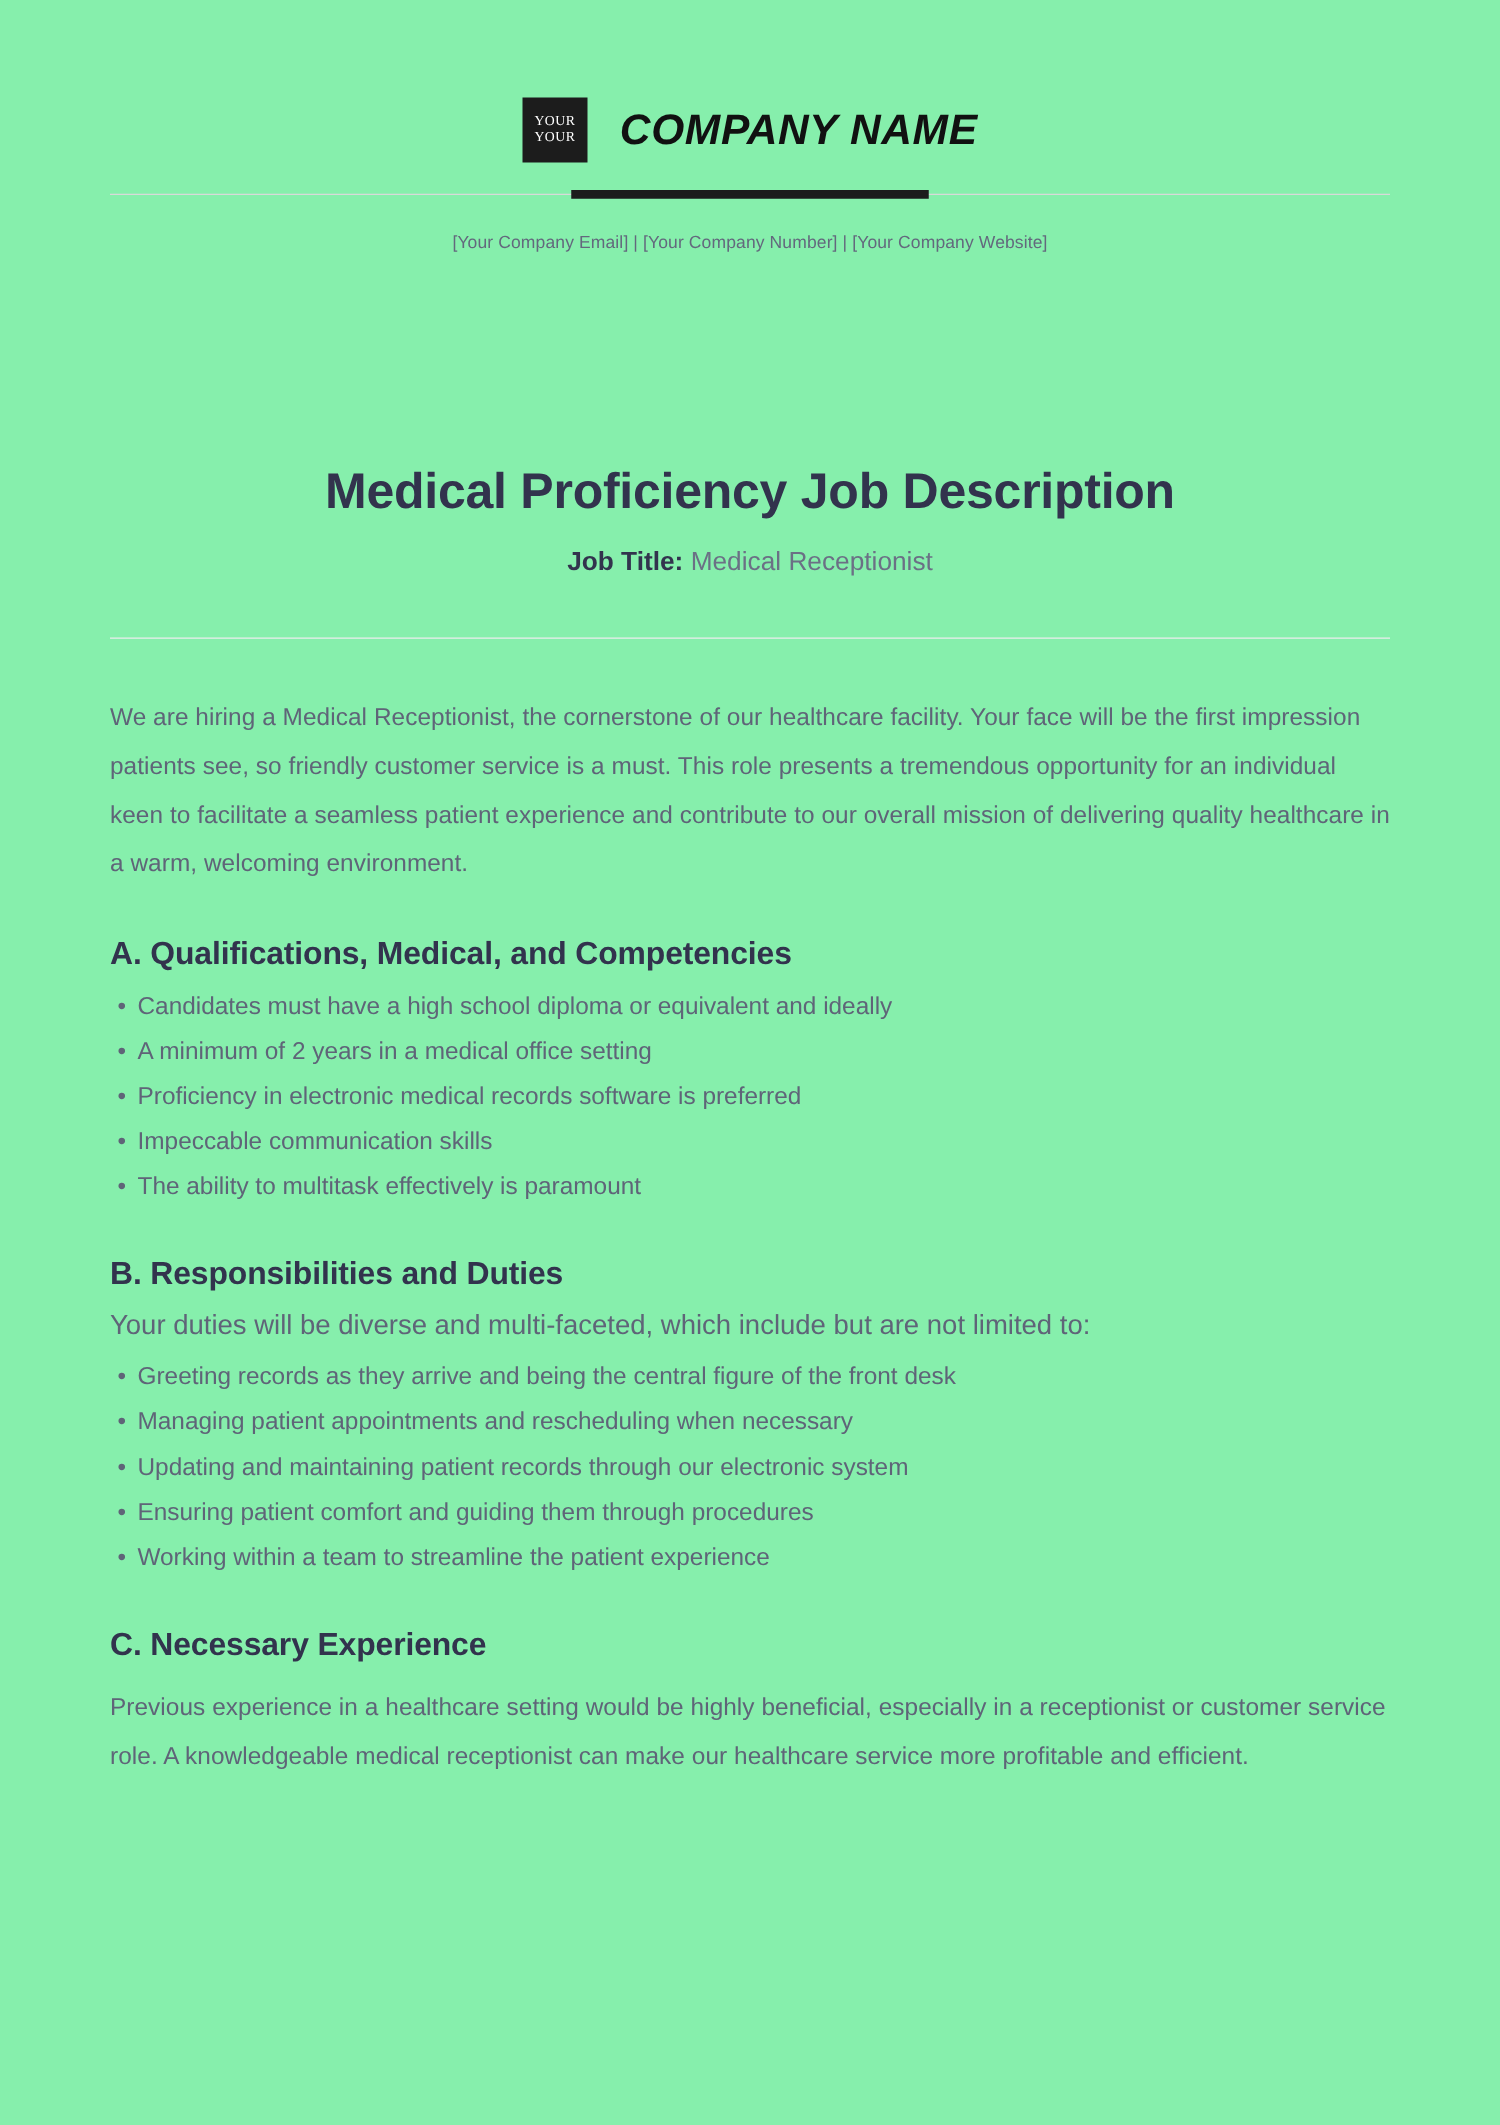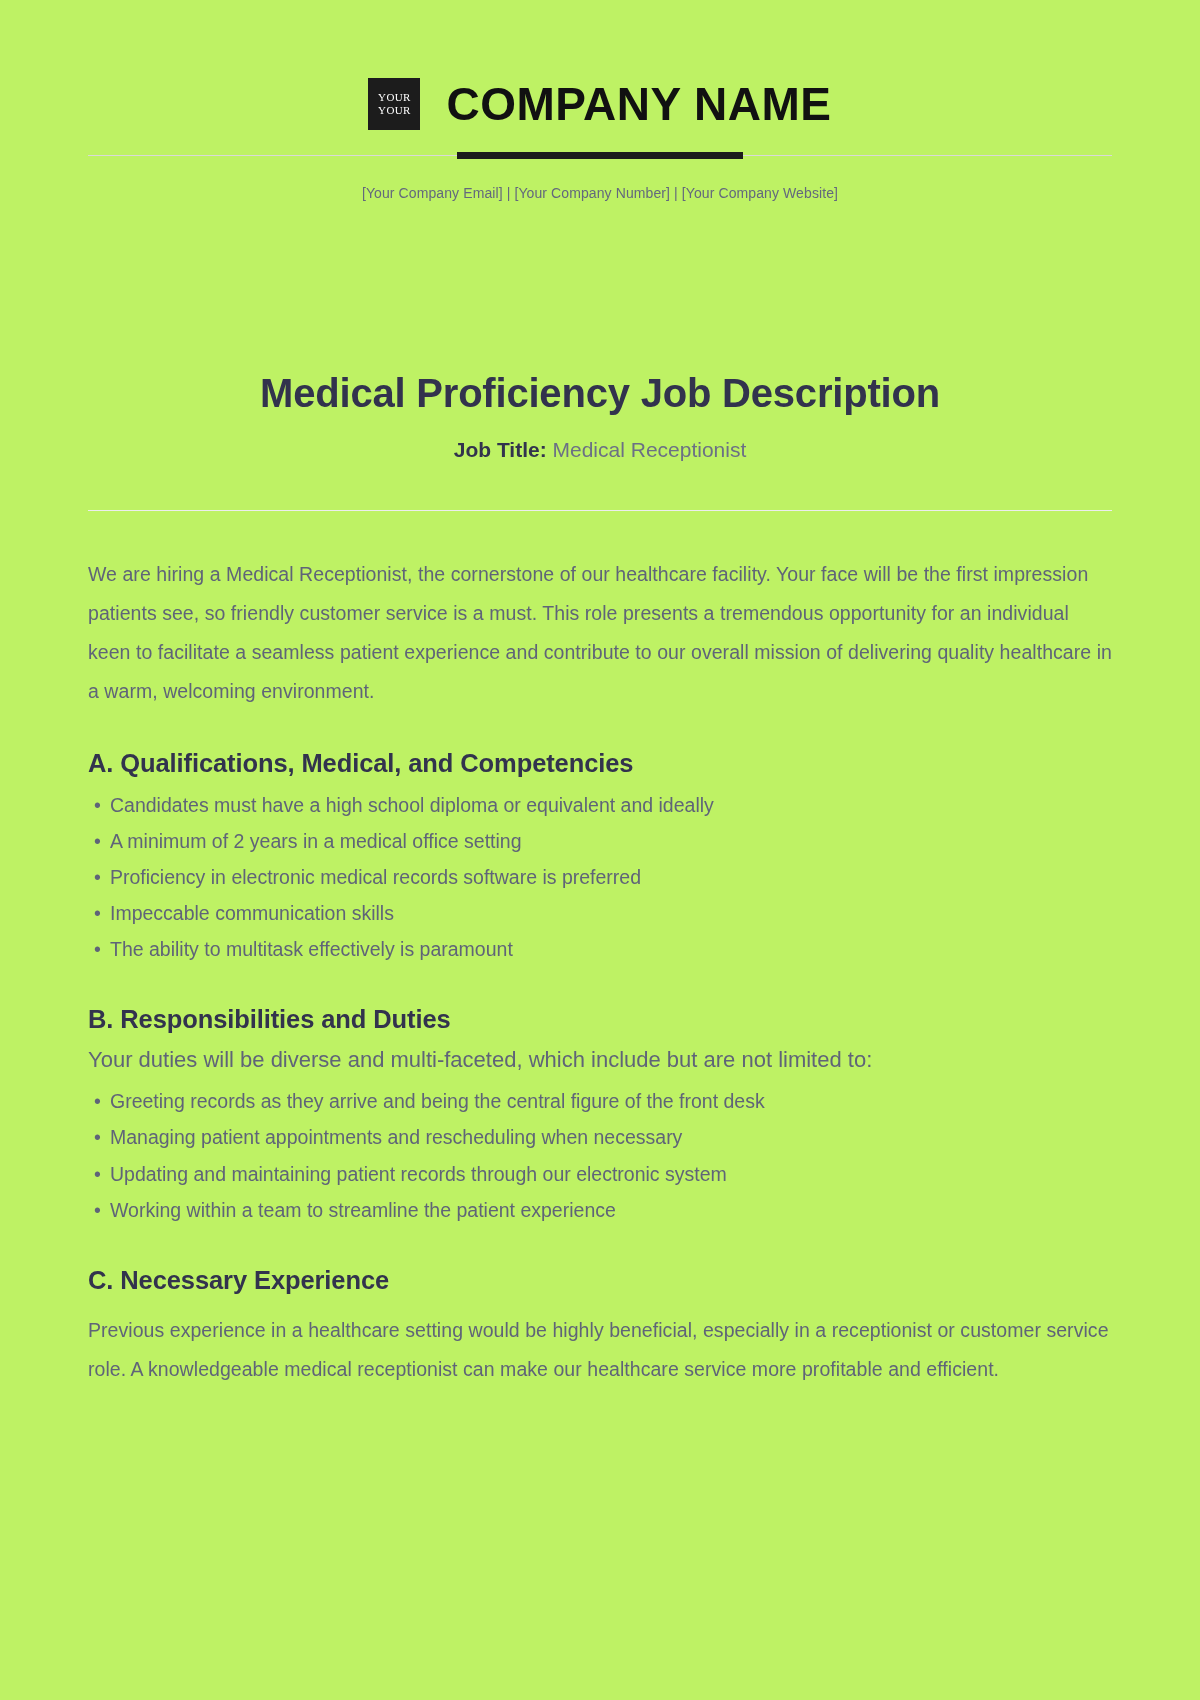--- a/index.html
+++ b/index.html
@@ -14,21 +14,21 @@
   body {
     font-family: "Liberation Sans", sans-serif;
     color: #5a5f75;
     -webkit-font-smoothing: antialiased;
   }
 
   .page {
     position: relative;
     width: 1200px;
     height: 1700px;
-    background: #bef264;
+    background: #86efac;
     padding: 0 88px;
   }
 
   
   .letterhead {
     padding-top: 78px;
     display: flex;
     align-items: center;
     justify-content: center;
     gap: 26px;
@@ -45,26 +45,27 @@
     justify-content: center;
     font-family: "Liberation Serif", serif;
     font-size: 11px;
     line-height: 1.22;
     letter-spacing: 0.4px;
     flex: none;
   }
   .logo-line { display: block; }
 
   .company-name {
-    font-size: 46px;
+    font-size: 34px;
     font-weight: bold;
     color: #111111;
     letter-spacing: 0.5px;
     line-height: 1;
     white-space: nowrap;
+    font-style: italic;
   }
 
   
   .header-rule {
     position: relative;
     margin-top: 22px;
     height: 7px;
     width: 100%;
   }
   .header-rule .thin {
@@ -222,20 +223,21 @@
       </ul>
     </div>
 
     <div class="section">
       <h2 class="section-heading">B. Responsibilities and Duties</h2>
       <p class="lead-in">Your duties will be diverse and multi-faceted, which include but are not limited to:</p>
       <ul class="bullets">
         <li>Greeting records as they arrive and being the central figure of the front desk</li>
         <li>Managing patient appointments and rescheduling when necessary</li>
         <li>Updating and maintaining patient records through our electronic system</li>
+        <li>Ensuring patient comfort and guiding them through procedures</li>
         <li>Working within a team to streamline the patient experience</li>
       </ul>
     </div>
 
     <div class="section section-c">
       <h2 class="section-heading">C. Necessary Experience</h2>
       <p class="para">Previous experience in a healthcare setting would be highly beneficial, especially in a receptionist or customer service role. A knowledgeable medical receptionist can make our healthcare service more profitable and efficient.</p>
     </div>
 
   </div>

